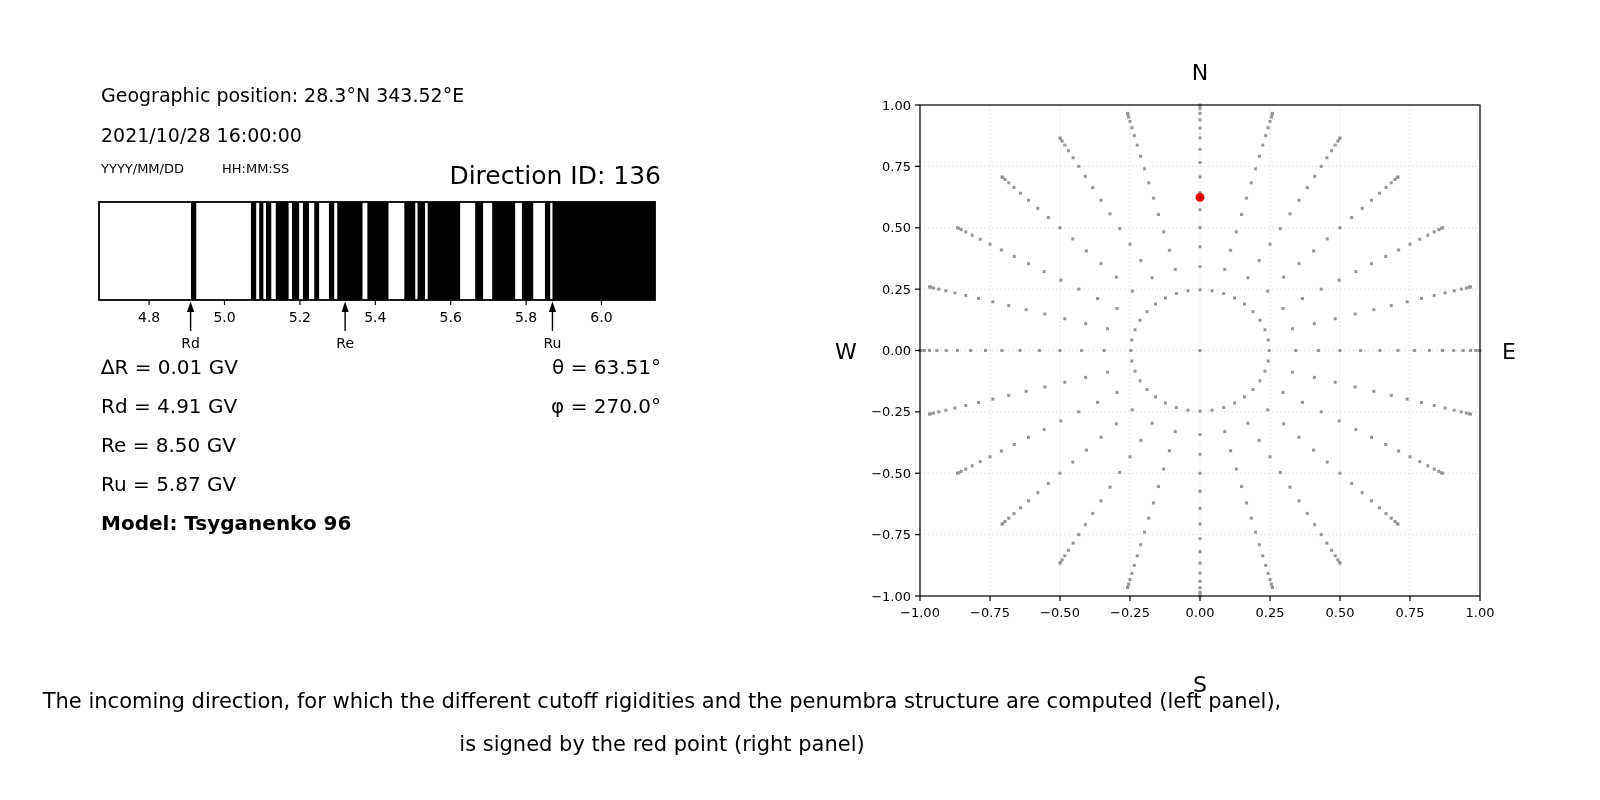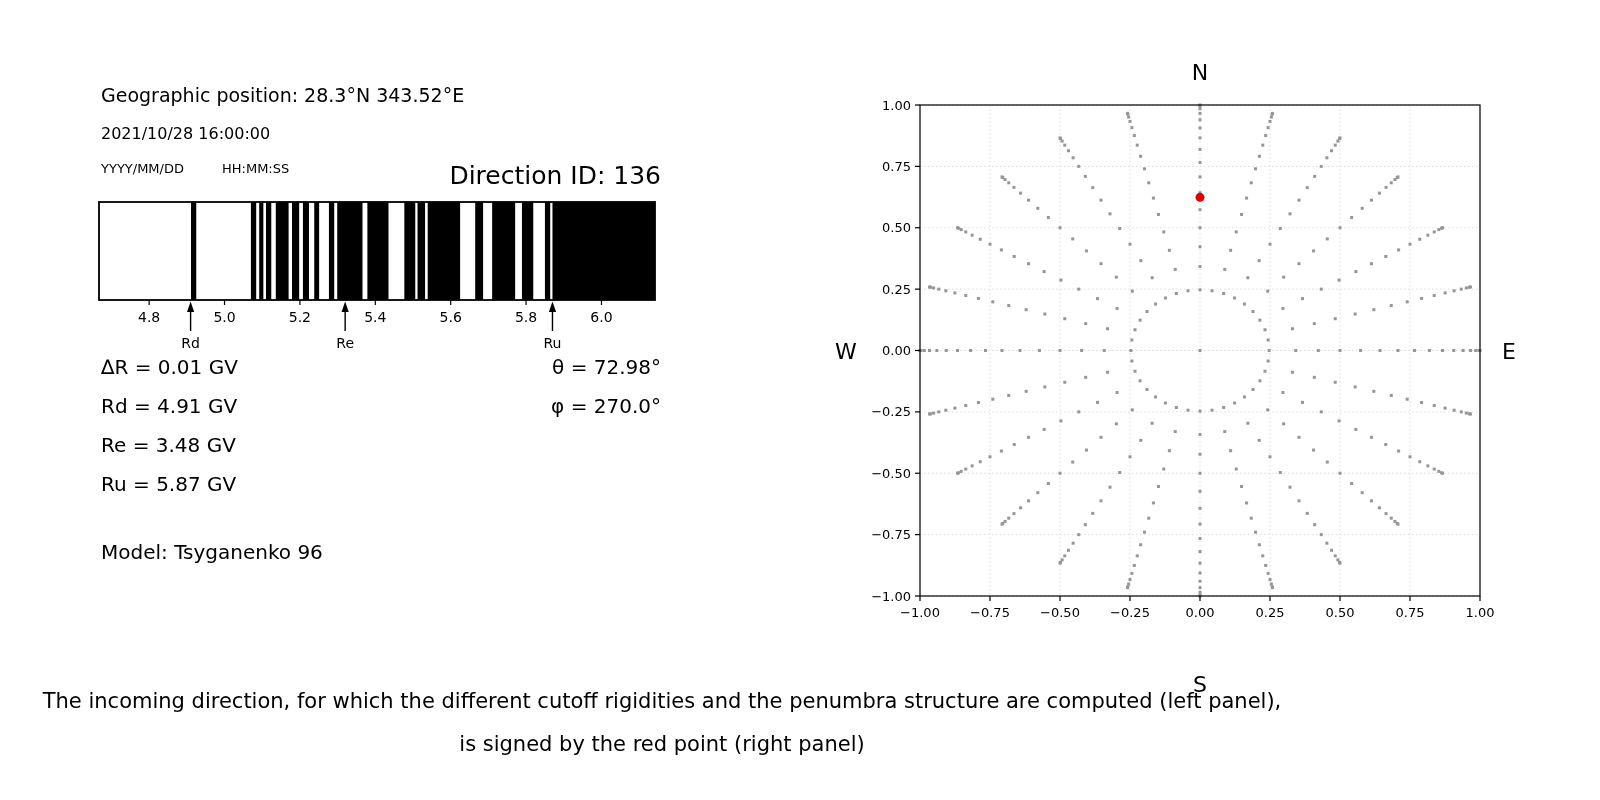--- a/index.html
+++ b/index.html
@@ -1,27 +1,27 @@
 <!DOCTYPE html>
 <html><head>
 <meta charset="utf-8">
 <style>
   html,body{margin:0;padding:0;background:#ffffff;}
   body{width:1600px;height:800px;position:relative;overflow:hidden;
        font-family:"DejaVu Sans","Liberation Sans",sans-serif;color:#000;}
   .fig{position:absolute;left:0;top:0;width:1600px;height:800px;}
   .txt{position:absolute;white-space:nowrap;text-align:center;}
   .geo{left:101px;top:84px;font-size:19px;}
-  .datetime{left:101px;top:124px;font-size:16px;}
+  .datetime{left:101px;top:124px;font-size:19px;}
   .fmt-date{left:101px;top:161px;font-size:13px;}
   .fmt-time{left:222px;top:161px;font-size:13px;}
   .dir-id{right:939px;top:161px;font-size:25px;}
   .info{left:101px;font-size:20px;}
   .angle{right:939px;font-size:20px;}
-  .r0{top:355px;} .r1{top:394px;} .r2{top:433px;} .r3{top:472px;} .r4{top:540px;}
+  .r0{top:355px;} .r1{top:394px;} .r2{top:433px;} .r3{top:472px;} .r4{top:511px;font-weight:bold;}
   .caption{position:absolute;left:0;width:1324px;text-align:center;font-size:21px;}
   .cap1{top:689px;} .cap2{top:720px;margin-top:12px;}
   .credit{position:absolute;left:0;width:1574px;text-align:center;top:757px;font-size:13px;}
   svg{position:absolute;overflow:visible;}
   #penumbra-svg{left:99px;top:195px;}
   #direction-svg{left:830px;top:55px;}
   svg text{font-family:"DejaVu Sans","Liberation Sans",sans-serif;fill:#000;}
 </style>
 </head>
 <body>
@@ -82,24 +82,24 @@
         <polygon points="242.5477966101696,117 249.7477966101696,117 246.1477966101696,106.5" fill="#000000"></polygon>
         <text x="246.1477966101696" y="153" text-anchor="middle" font-size="14px">Re</text>
         <line x1="453.4698305084745" y1="136" x2="453.4698305084745" y2="116" stroke="#000000" stroke-width="1.4"></line>
         <polygon points="449.8698305084745,117 457.0698305084745,117 453.4698305084745,106.5" fill="#000000"></polygon>
         <text x="453.4698305084745" y="153" text-anchor="middle" font-size="14px">Ru</text>
       </g>
     </svg>
 
   <div class="txt info r0">∆R = 0.01 GV</div>
   <div class="txt info r1">Rd = 4.91 GV</div>
-  <div class="txt info r2">Re = 3.48 GV</div>
+  <div class="txt info r2">Re = 8.50 GV</div>
   <div class="txt info r3">Ru = 5.87 GV</div>
   <div class="txt info r4">Model: Tsyganenko 96</div>
-  <div class="txt angle r0">θ = 72.98°</div>
+  <div class="txt angle r0">θ = 63.51°</div>
   <div class="txt angle r1">φ = 270.0°</div>
 
   <svg id="direction-svg" width="670" height="600">
       <g>
         <line x1="90" y1="50" x2="90" y2="541" stroke="#dcdcdc" stroke-width="1" stroke-dasharray="1.5 2.5"></line>
         <line x1="160" y1="50" x2="160" y2="541" stroke="#dcdcdc" stroke-width="1" stroke-dasharray="1.5 2.5"></line>
         <line x1="230" y1="50" x2="230" y2="541" stroke="#dcdcdc" stroke-width="1" stroke-dasharray="1.5 2.5"></line>
         <line x1="300" y1="50" x2="300" y2="541" stroke="#dcdcdc" stroke-width="1" stroke-dasharray="1.5 2.5"></line>
         <line x1="370" y1="50" x2="370" y2="541" stroke="#dcdcdc" stroke-width="1" stroke-dasharray="1.5 2.5"></line>
         <line x1="440" y1="50" x2="440" y2="541" stroke="#dcdcdc" stroke-width="1" stroke-dasharray="1.5 2.5"></line>

